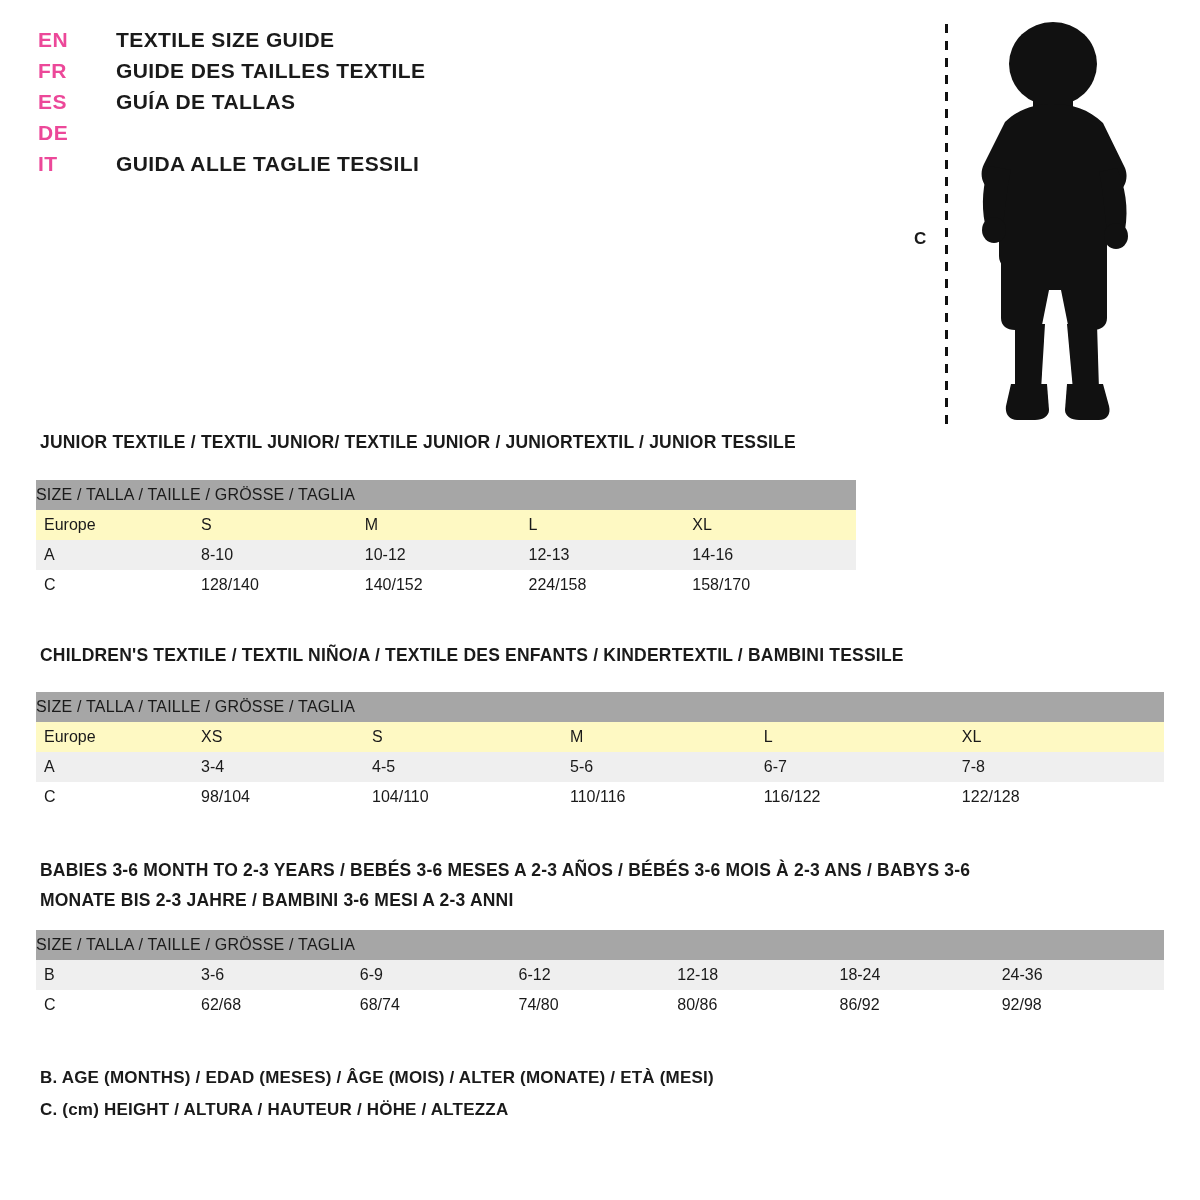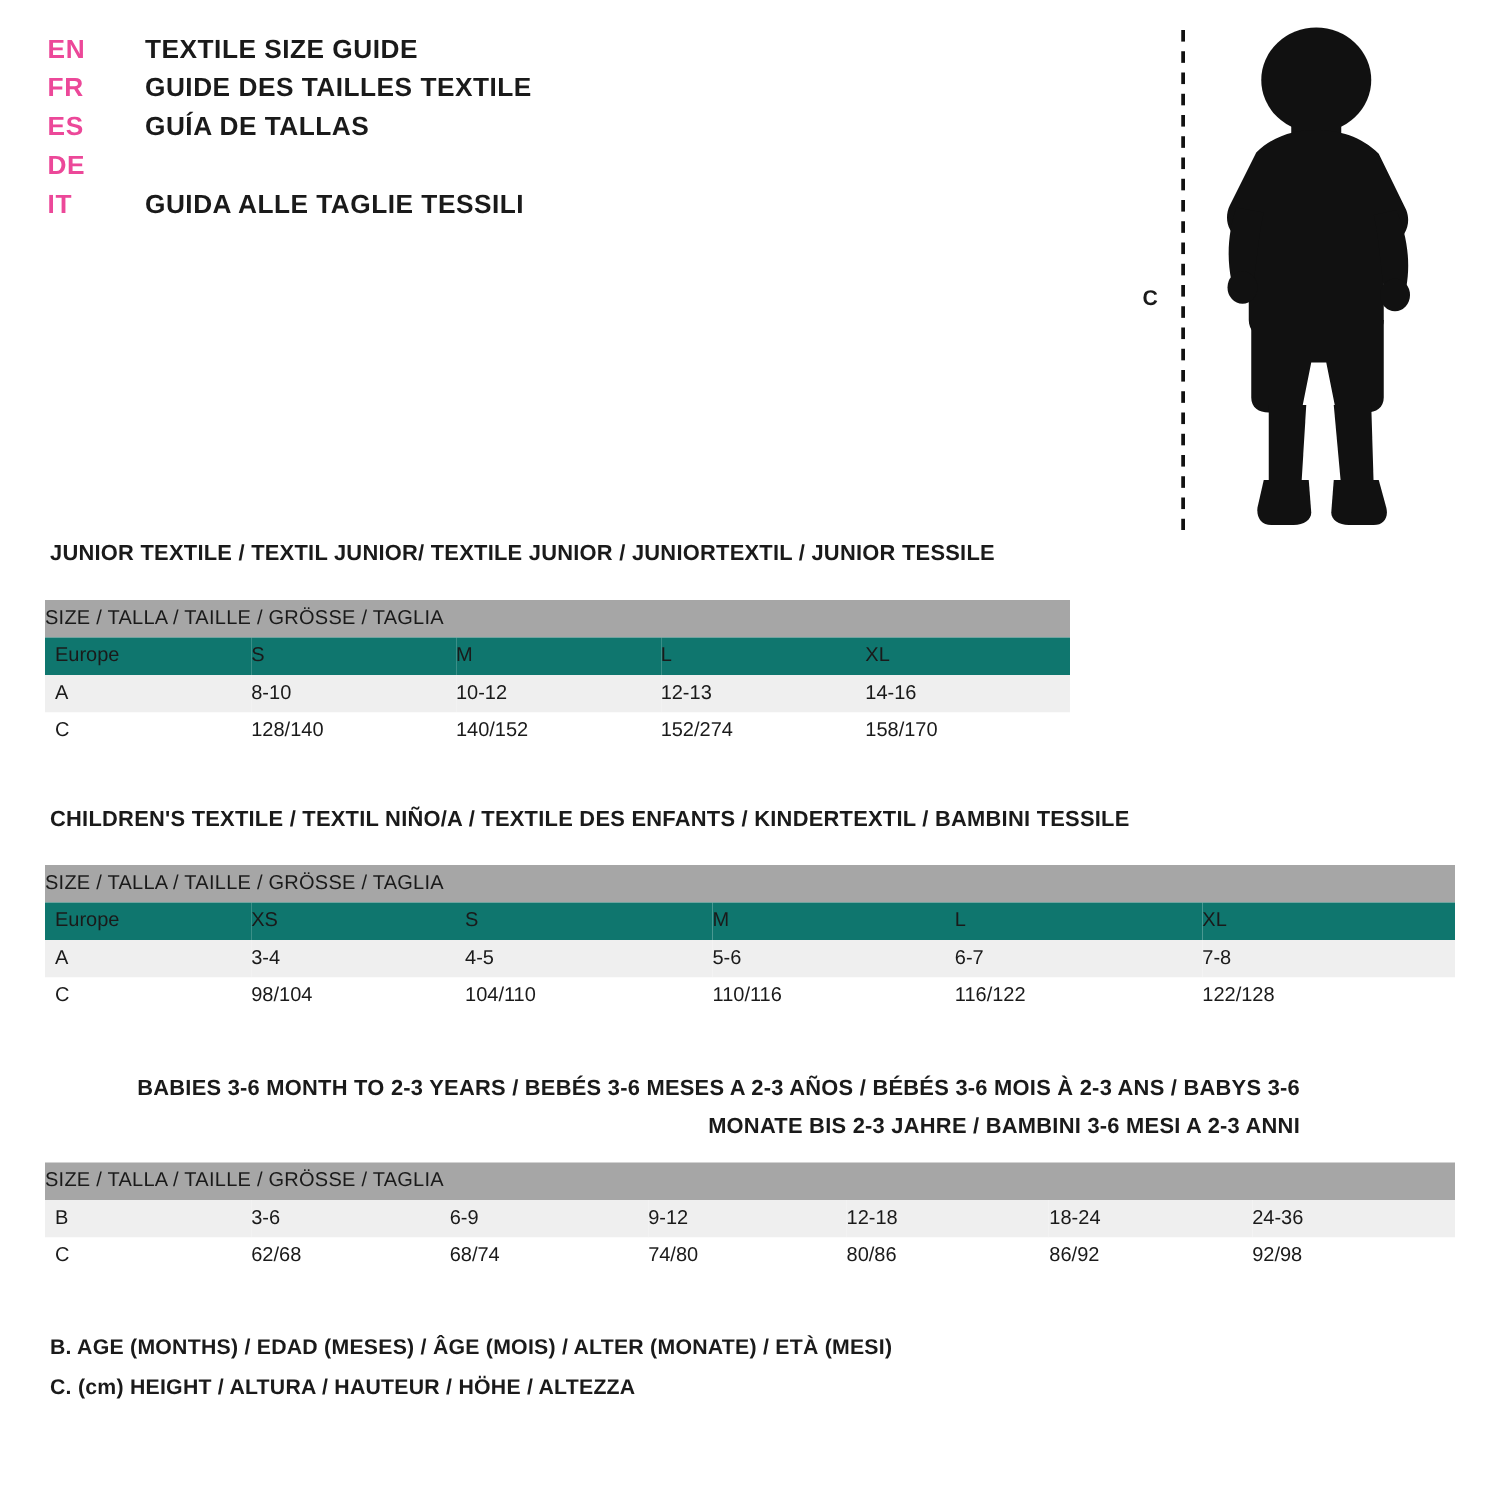--- a/index.html
+++ b/index.html
@@ -111,21 +111,21 @@
     height: 28px;
     font-size: 16px;
   }
   .row-light td { background: #ffffff; }
   .row-grey td { background: #efefef; }
   .row-label {
     text-align: left !important;
     padding-left: 8px !important;
     width: 165px;
   }
-  .row-head td { background: #0f766e; }
+  .row-head td { background: #fef9c3; }
 
   
   .legend {
     position: absolute;
     left: 40px;
     width: 1100px;
   }
   .legend-line {
     font-size: 17px;
     font-weight: 700;
@@ -223,21 +223,21 @@
         <td class="row-label">A</td>
         <td>8-10</td>
         <td>10-12</td>
         <td>12-13</td>
         <td>14-16</td>
       </tr>
       <tr class="row-light">
         <td class="row-label">C</td>
         <td>128/140</td>
         <td>140/152</td>
-        <td>152/274</td>
+        <td>224/158</td>
         <td>158/170</td>
       </tr>
     </tbody>
   </table>
 
   <div class="section-title" style="top:645px;">CHILDREN'S TEXTILE / TEXTIL NIÑO/A / TEXTILE DES ENFANTS / KINDERTEXTIL / BAMBINI TESSILE</div>
 
   <table class="size-table" style="top:692px; left:36px; width:1128px;">
     <tbody>
       <tr class="hdr-bar">
@@ -263,32 +263,32 @@
         <td class="row-label">C</td>
         <td>98/104</td>
         <td>104/110</td>
         <td>110/116</td>
         <td>116/122</td>
         <td>122/128</td>
       </tr>
     </tbody>
   </table>
 
-  <div class="section-title two-line" style="top:855px;text-align:right;">BABIES 3-6 MONTH TO 2-3 YEARS / BEBÉS 3-6 MESES A 2-3 AÑOS / BÉBÉS 3-6 MOIS À 2-3 ANS / BABYS 3-6 MONATE BIS 2-3 JAHRE / BAMBINI 3-6 MESI A 2-3 ANNI</div>
+  <div class="section-title two-line" style="top:855px;">BABIES 3-6 MONTH TO 2-3 YEARS / BEBÉS 3-6 MESES A 2-3 AÑOS / BÉBÉS 3-6 MOIS À 2-3 ANS / BABYS 3-6 MONATE BIS 2-3 JAHRE / BAMBINI 3-6 MESI A 2-3 ANNI</div>
 
   <table class="size-table" style="top:930px; left:36px; width:1128px;">
     <tbody>
       <tr class="hdr-bar">
         <td colspan="7">SIZE / TALLA / TAILLE / GRÖSSE / TAGLIA</td>
       </tr>
       <tr class="row-grey">
         <td class="row-label">B</td>
         <td>3-6</td>
         <td>6-9</td>
-        <td>9-12</td>
+        <td>6-12</td>
         <td>12-18</td>
         <td>18-24</td>
         <td>24-36</td>
       </tr>
       <tr class="row-light">
         <td class="row-label">C</td>
         <td>62/68</td>
         <td>68/74</td>
         <td>74/80</td>
         <td>80/86</td>

